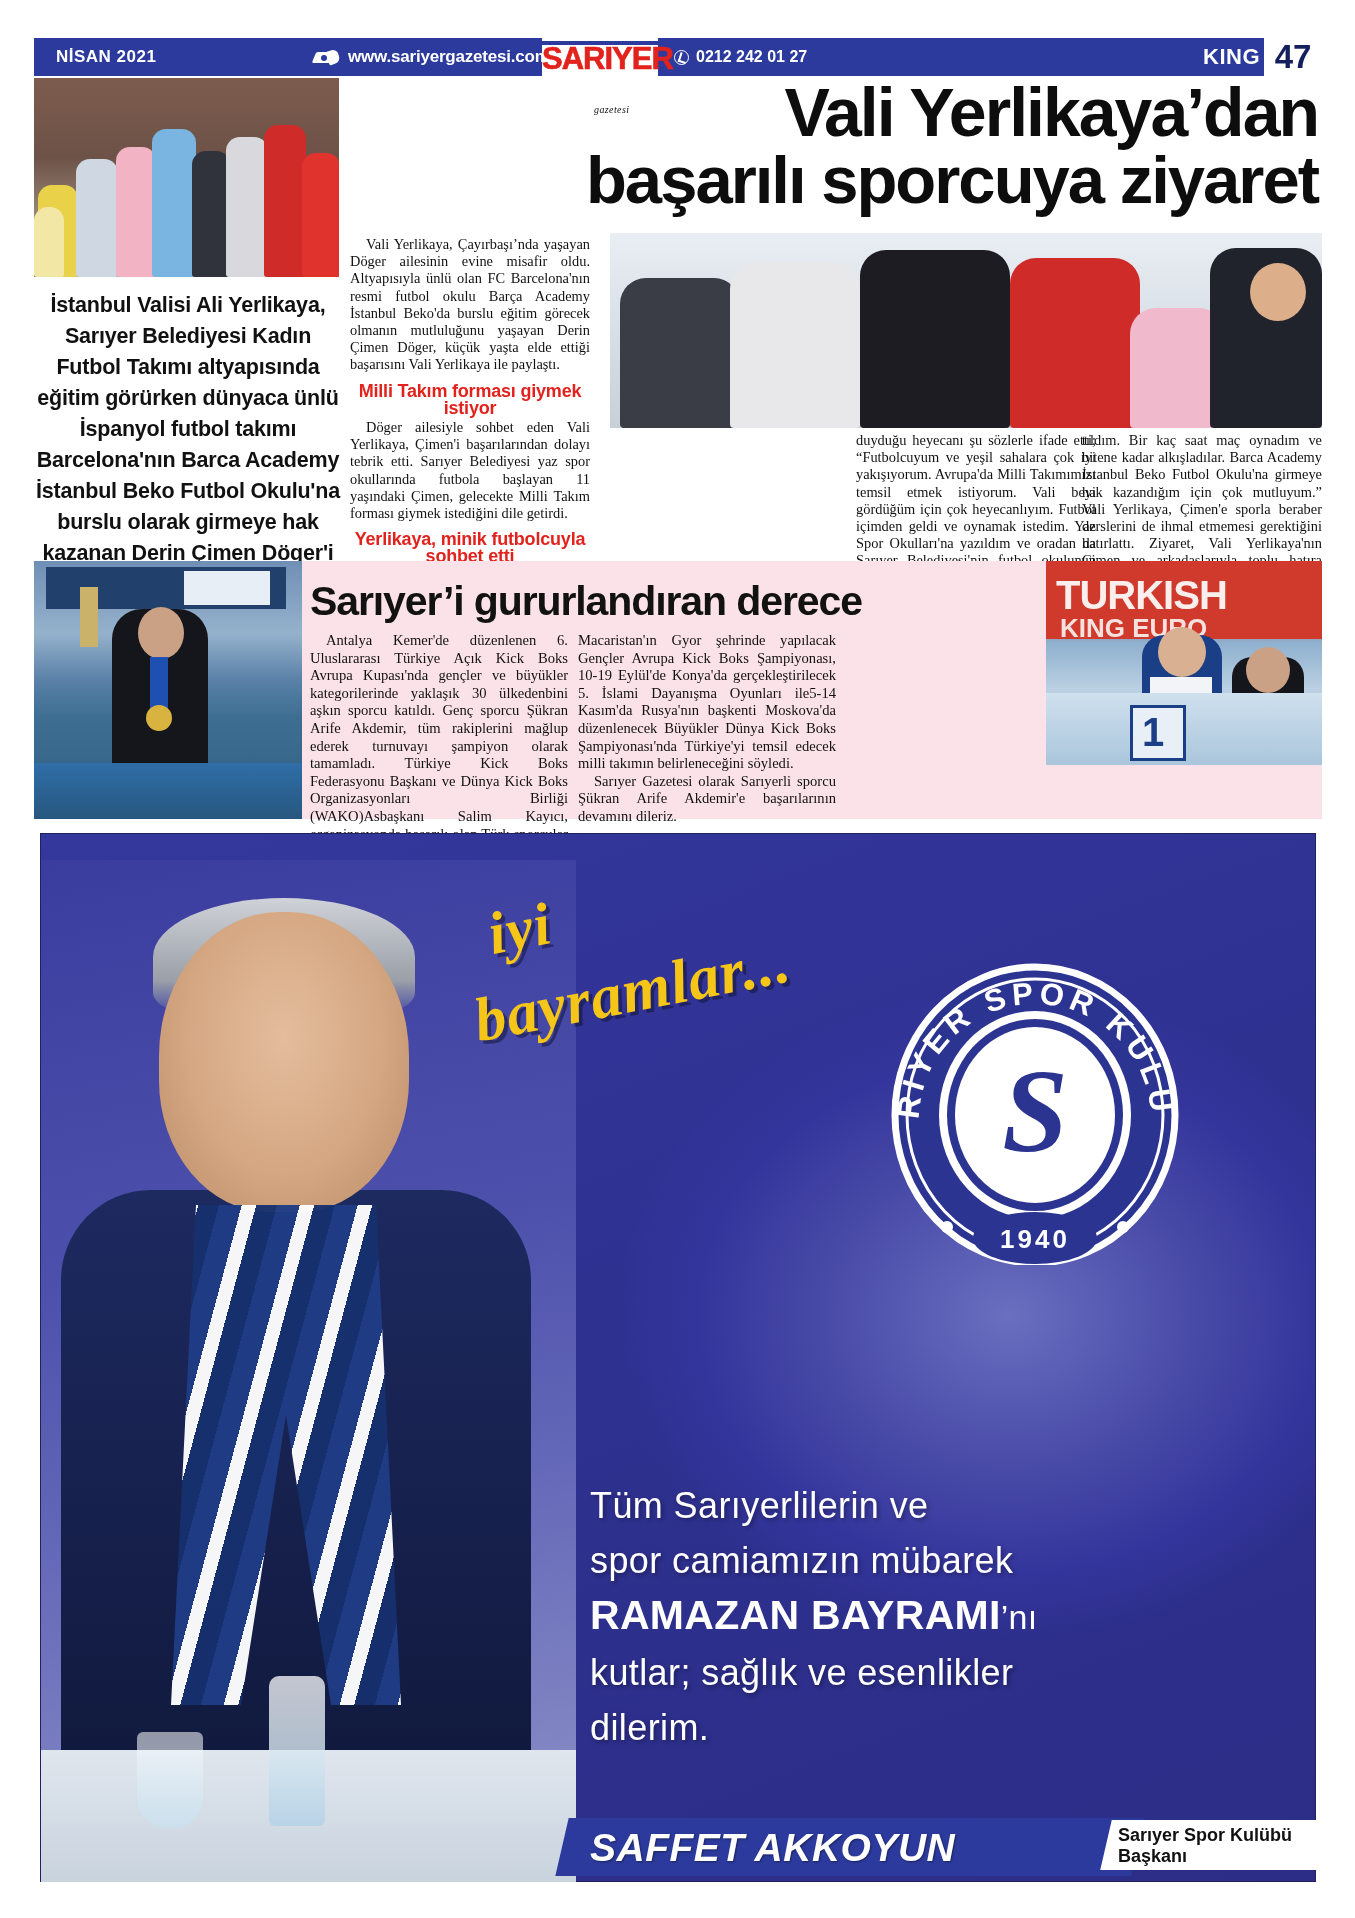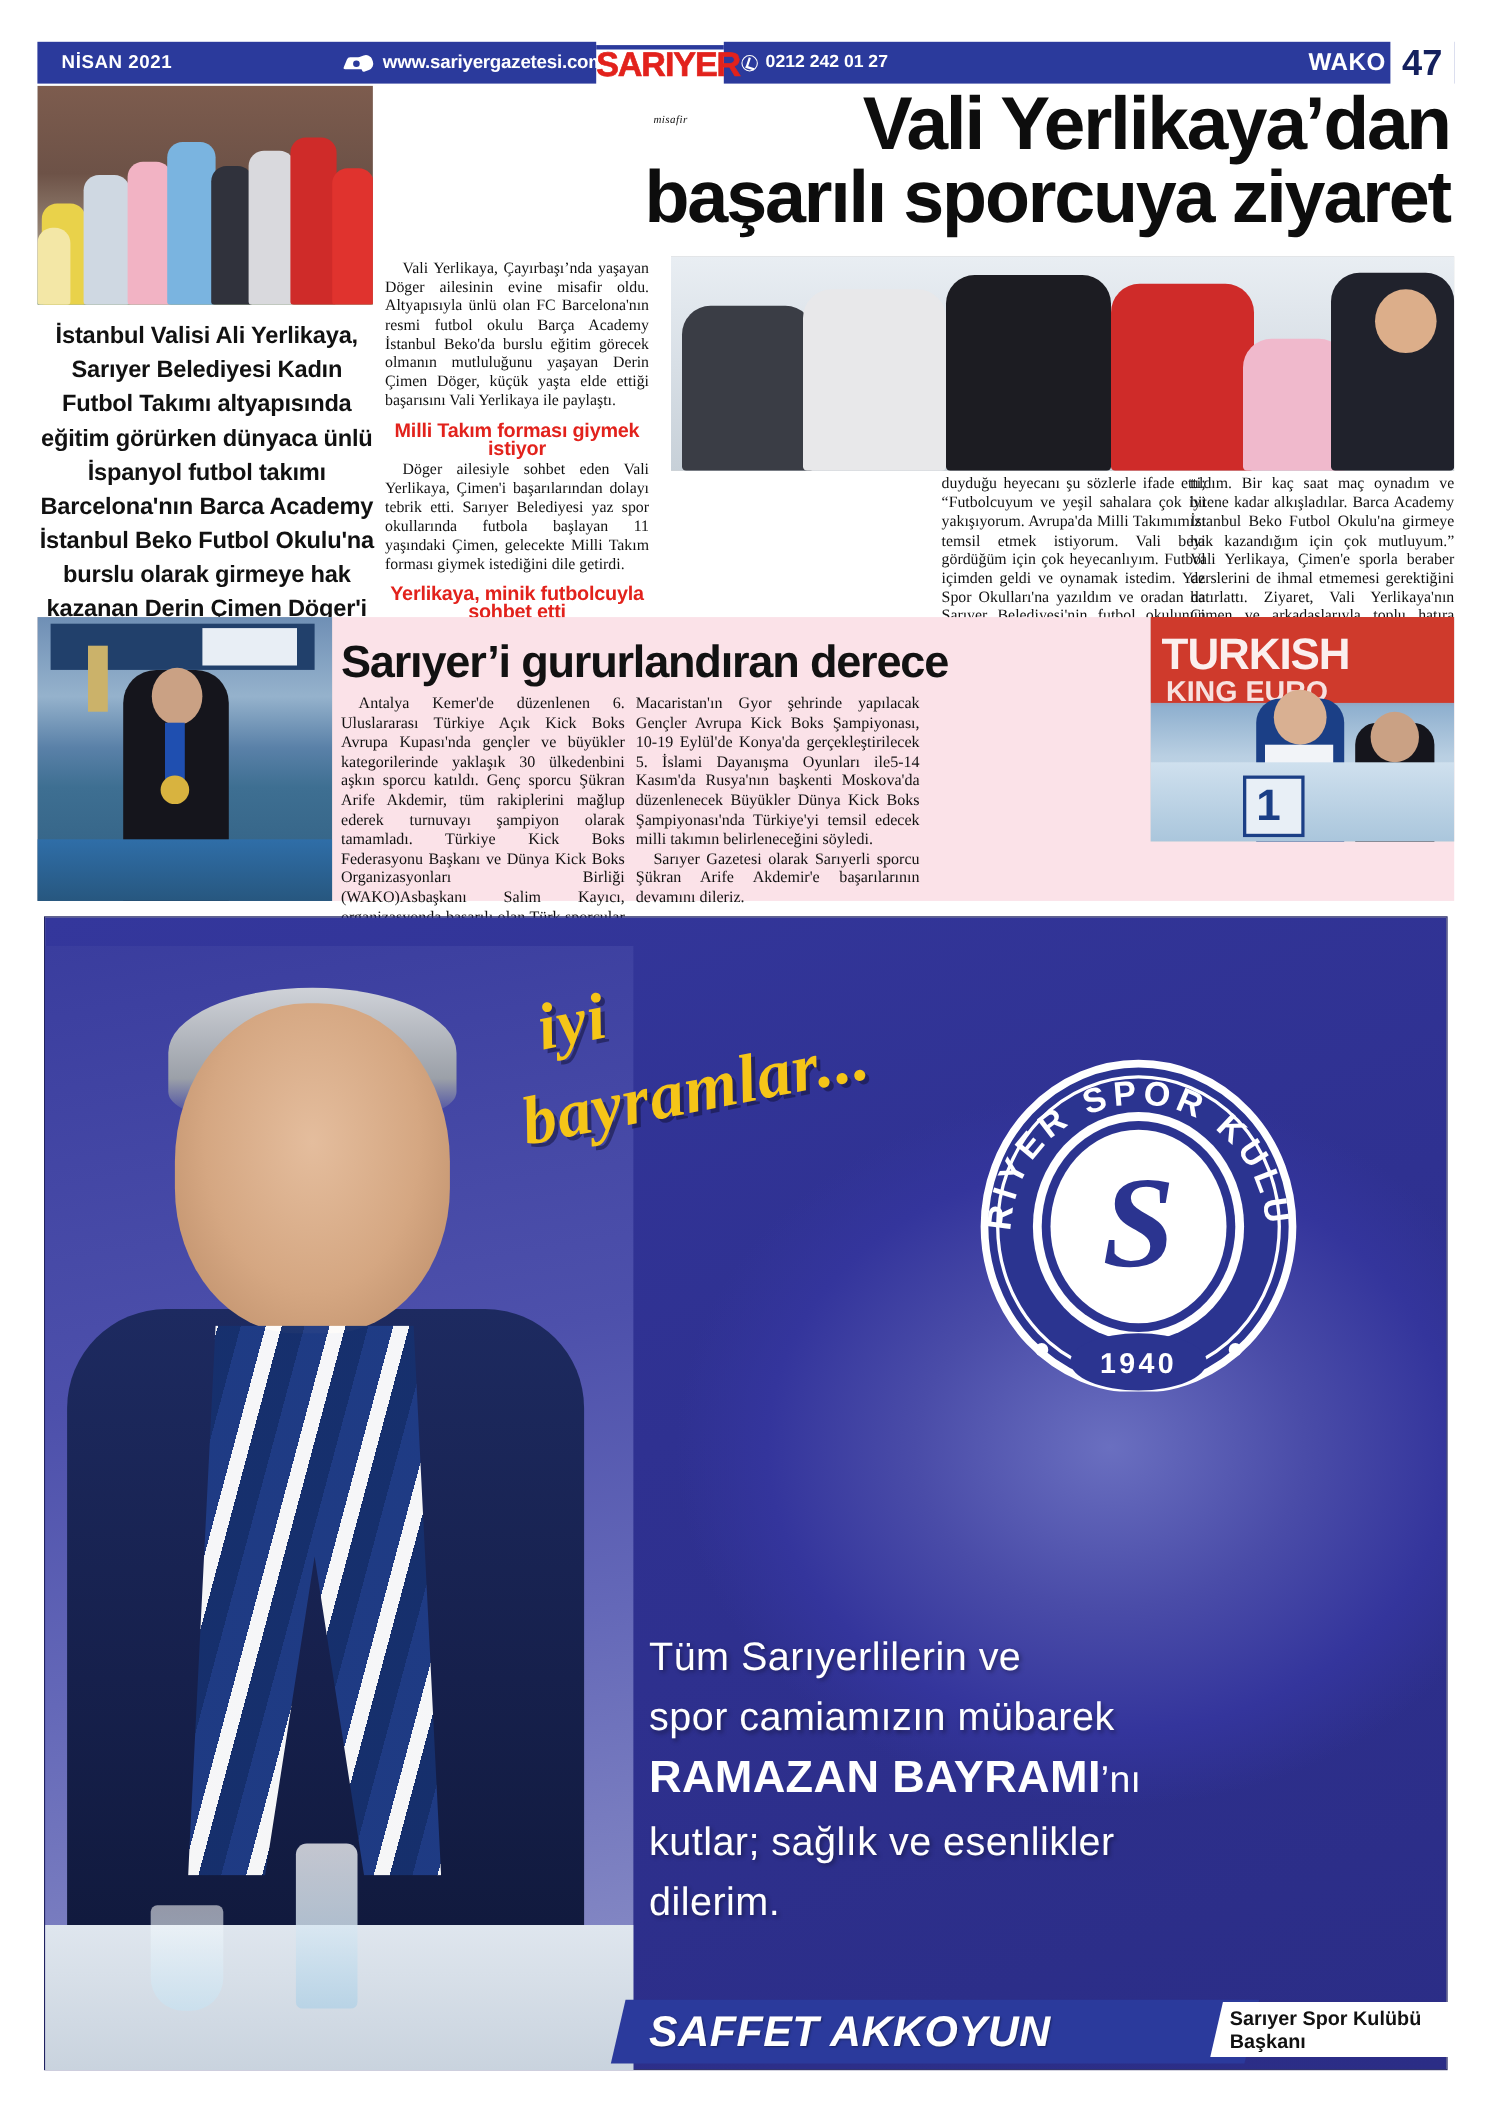--- a/index.html
+++ b/index.html
@@ -258,28 +258,28 @@
           <span class="b2"></span>
           <span class="dot"></span>
       </span>
       <span class="mast-url">www.sariyergazetesi.com</span>
     </div>
 
     <div class="logo-box">
       <div class="logo-stripe"></div>
       <div class="logo-word">SARIYER</div>
     </div>
-    <div class="logo-sub" style="left:560px; top:66px; position:absolute;">misafir</div>
+    <div class="logo-sub" style="left:560px; top:66px; position:absolute;">gazetesi</div>
 
     <div class="mast-phone">
       <span class="ph-icon"></span>
       <span class="mast-phone-txt">0212 242 01 27</span>
     </div>
 
-    <div class="mast-section">WAKO</div>
+    <div class="mast-section">KING</div>
     <div class="mast-pageno">47</div>
   </div>
 
   <div class="photo photo-kids">
     <div class="ph-inner">
       <div class="kids-bg"></div>
       <div class="kids-fig" style="left:4px;  width:40px; height:92px;  background:#e9d24a;"></div>
       <div class="kids-fig" style="left:42px; width:42px; height:118px; background:#cfd8e2;"></div>
       <div class="kids-fig" style="left:82px; width:40px; height:130px; background:#f2b3c4;"></div>
       <div class="kids-fig" style="left:118px;width:44px; height:148px; background:#7ab4e0;"></div>

